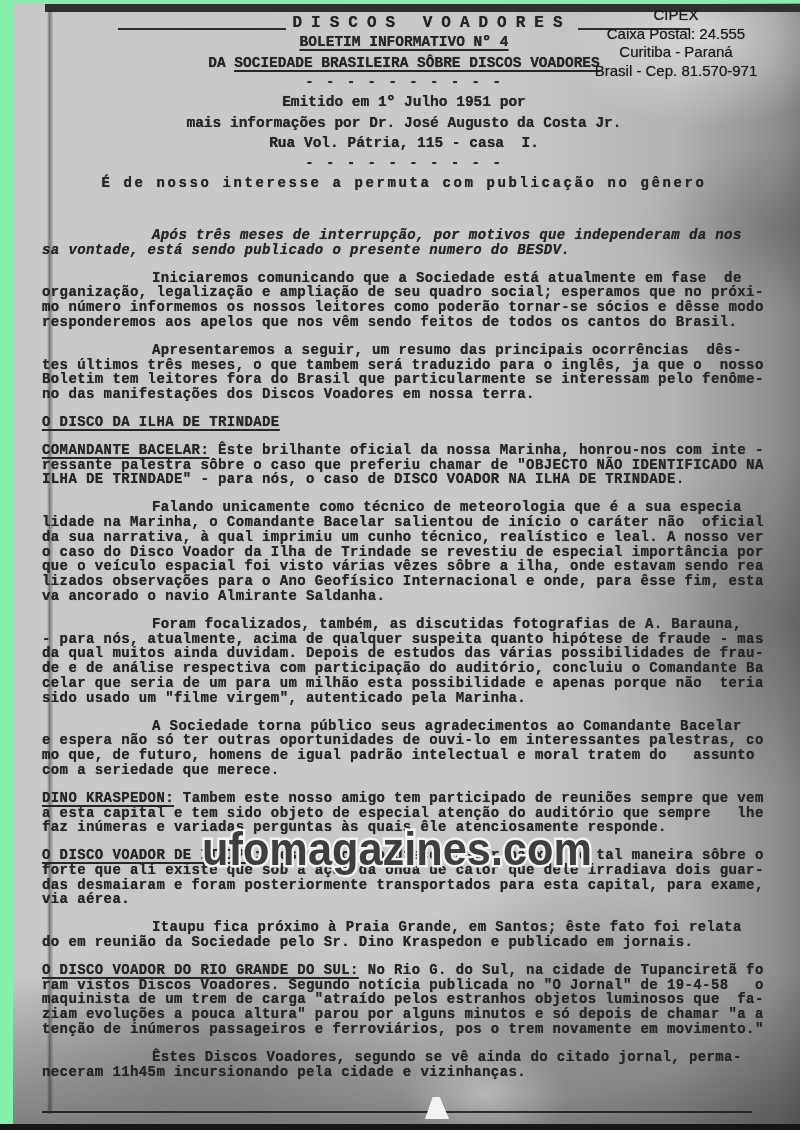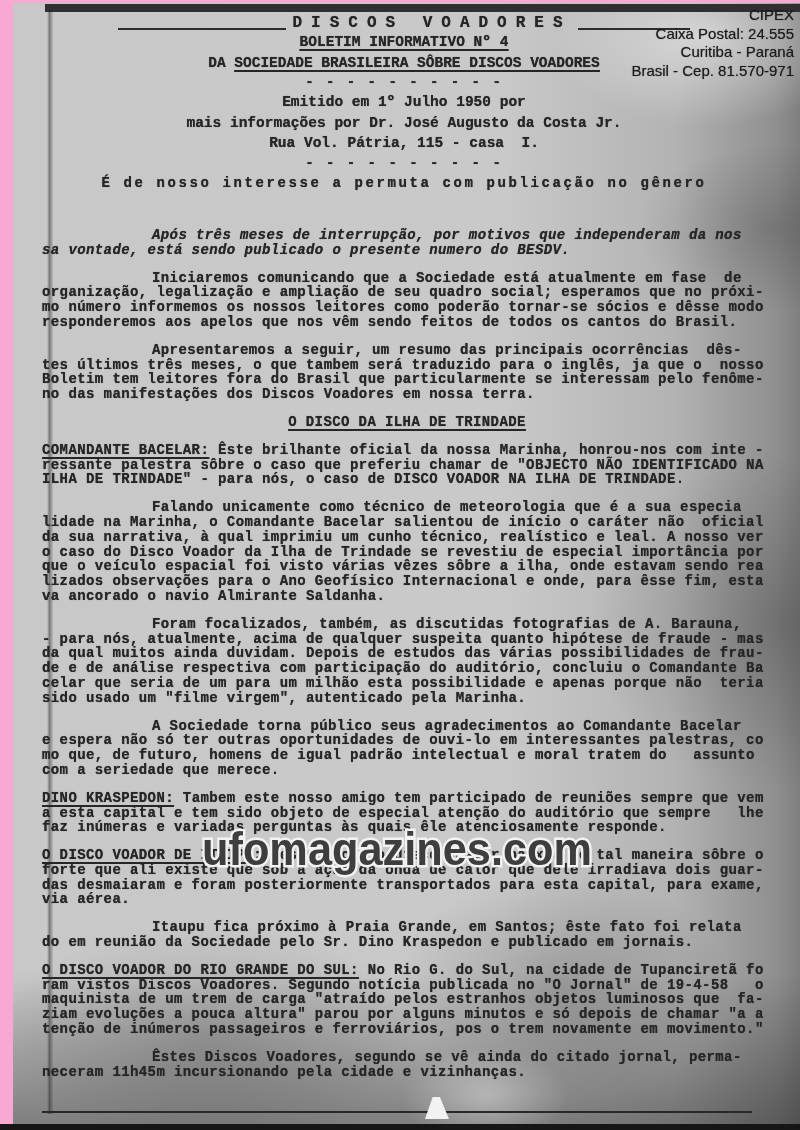--- a/index.html
+++ b/index.html
@@ -1,16 +1,16 @@
 <!DOCTYPE html>
 <html><head>
 <meta charset="utf-8">
 <style>
   html,body{margin:0;padding:0;}
-  .screen{position:relative;width:800px;height:1130px;background:#f9a8d4;overflow:hidden;
+  .screen{position:relative;width:800px;height:1130px;background:#86efac;overflow:hidden;
           font-family:"Liberation Mono",monospace;}
   
   .paper{position:absolute;left:13px;top:3px;right:0;bottom:0;
     background:
       radial-gradient(260px 150px at 88% 3%, rgba(255,255,255,0.5), rgba(255,255,255,0) 60%),
       radial-gradient(200px 120px at 97% 20%, rgba(0,0,0,0.18), rgba(0,0,0,0) 70%),
       radial-gradient(300px 260px at 98% 55%, rgba(0,0,0,0.22), rgba(0,0,0,0) 65%),
       radial-gradient(240px 160px at 70% 87%, rgba(0,0,0,0.20), rgba(0,0,0,0) 70%),
       radial-gradient(300px 170px at 25% 92%, rgba(0,0,0,0.16), rgba(0,0,0,0) 70%),
       radial-gradient(120px 70px at 60% 97%, rgba(255,255,255,0.35), rgba(255,255,255,0) 70%),
@@ -31,29 +31,29 @@
   .masthead-row{display:flex;align-items:flex-end;justify-content:center;height:20px;}
   .rule-seg{display:inline-block;border-bottom:2px solid #2d2d2d;margin-bottom:2px;}
   .rule-seg.l{width:168px;}
   .rule-seg.r{width:112px;}
   .masthead{font-size:16px;letter-spacing:9px;margin:0 6px;white-space:pre;}
   .h-line{font-size:14.5px;line-height:20.5px;white-space:pre;}
   .u{text-decoration:underline;text-underline-offset:3px;text-decoration-thickness:1.5px;}
   .dashes{font-size:14px;line-height:19px;letter-spacing:2px;}
   .spaced{letter-spacing:2.6px;font-size:14px;}
   
-  .stamp{position:absolute;top:6px;right:6px;width:236px;text-align:right;
+  .stamp{position:absolute;top:6px;right:6px;width:236px;text-align:center;
     font-family:"Liberation Sans",sans-serif;font-size:15px;line-height:18.5px;
     color:#1b1b1b;font-weight:400;text-shadow:0 0 1px rgba(20,20,20,0.6);}
   
   .body-text{position:absolute;left:42px;top:228px;width:730px;font-size:14px;
     line-height:14.8px;letter-spacing:0.4px;white-space:pre-wrap;}
   .block{margin-top:13px;}
   .block:first-child{margin-top:0;font-style:italic;}
-  .block.heading{text-align:center;}
+  .block.heading{text-align:left;}
   .line.indent{text-indent:110px;}
   
   .watermark{position:absolute;left:200px;top:818px;pointer-events:none;}
 </style>
 </head>
 <body>
 
 <div class="screen">
   <div class="paper"></div>
   <div class="top-band"></div>
@@ -61,21 +61,21 @@
 
   <div class="head ink">
     <div class="masthead-row">
       <span class="rule-seg l"></span>
       <span class="masthead">DISCOS VOADORES</span>
       <span class="rule-seg r"></span>
     </div>
     <div class="h-line"><span class="u">BOLETIM INFORMATIVO Nº 4</span></div>
     <div class="h-line"><span>DA </span><span class="u">SOCIEDADE BRASILEIRA SÔBRE DISCOS VOADORES</span></div>
     <div class="dashes">- - - - - - - - - -</div>
-    <div class="h-line">Emitido em 1º Julho 1950 por</div>
+    <div class="h-line">Emitido em 1º Julho 1951 por</div>
     <div class="h-line">mais informações por Dr. José Augusto da Costa Jr.</div>
     <div class="h-line">Rua Vol. Pátria, 115 - casa  I.</div>
     <div class="dashes">- - - - - -  - - - -</div>
     <div class="h-line spaced">É de nosso interesse a permuta com publicação no gênero</div>
   </div>
 
   <div class="stamp">
     <div>CIPEX</div>
     <div>Caixa Postal: 24.555</div>
     <div>Curitiba - Paraná</div>

